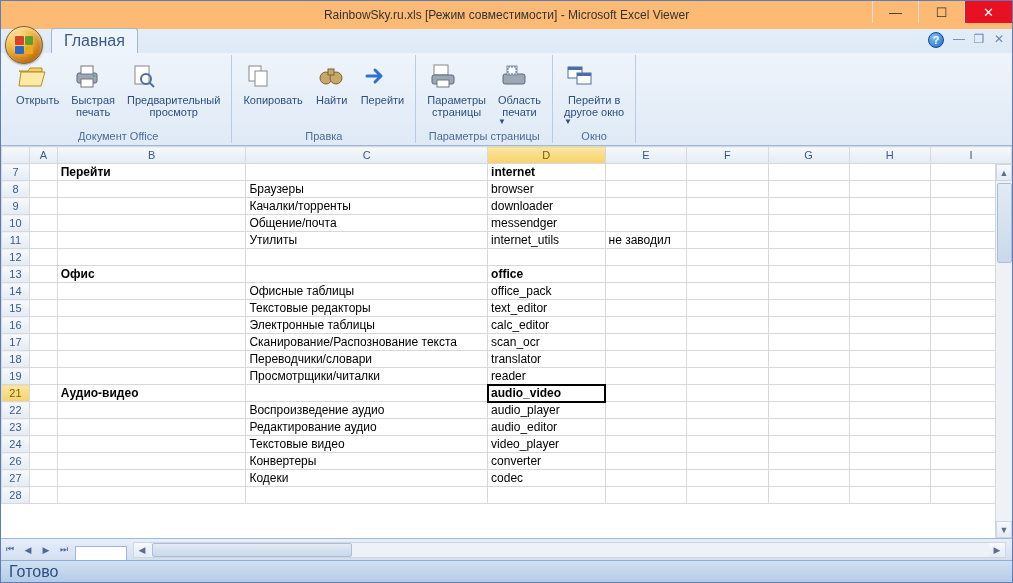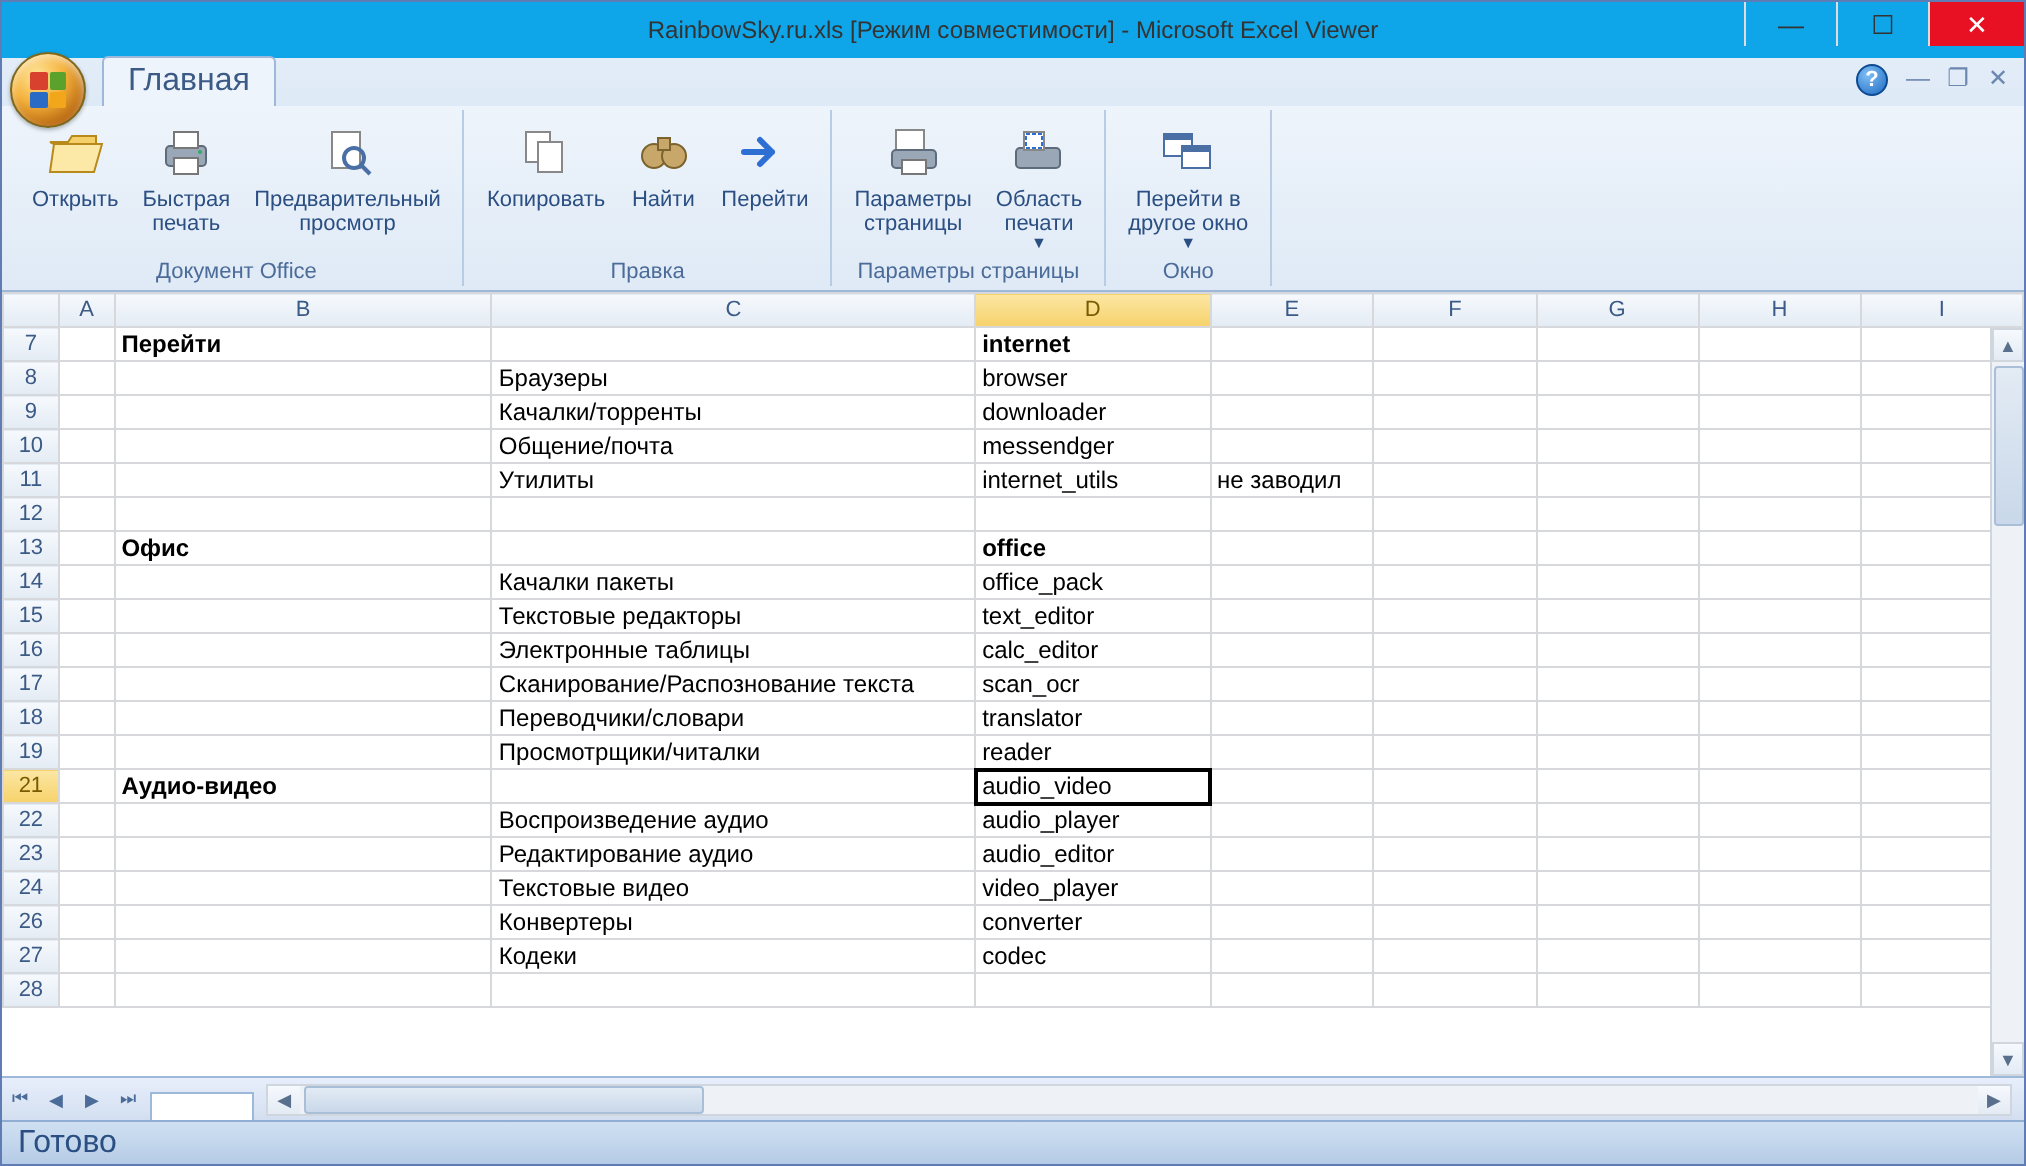--- a/index.html
+++ b/index.html
@@ -1,56 +1,56 @@
 <!DOCTYPE html>
 <html><head>
 <meta charset="utf-8">
 <style>
 * { box-sizing: border-box; margin: 0; padding: 0; font-family: "Segoe UI", Tahoma, sans-serif; }
 html, body { width: 1013px; height: 583px; overflow: hidden; background: #fff; }
 .win { width: 1013px; height: 583px; display: flex; flex-direction: column; border: 1px solid #5f7db4; }
 
-.titlebar { height: 28px; background: #0ea5e9; display: flex; align-items: center; position: relative; }
+.titlebar { height: 28px; background: #fdba74; display: flex; align-items: center; position: relative; }
 .titlebar .title { position: absolute; left: 50%; transform: translateX(-50%); font-size: 12px; color: #333; }
 .titlebar .wbtns { margin-left: auto; display: flex; height: 100%; }
 .wbtn { width: 46px; height: 22px; display: flex; align-items: center; justify-content: center; font-size: 13px; color: #333; border-left:1px solid #ddd;}
 .wbtn.close { background: #e81123; color: #fff; width: 48px; }
 
 .top区 { background: linear-gradient(#e3edf8,#c9dcf0); border-bottom:1px solid #9db8d8;}
 .orbrow { height: 24px; display: flex; align-items: flex-end; padding-left: 4px; position:relative;}
 .orb { position:absolute; top:-3px; left:4px; width: 38px; height: 38px; border-radius: 50%; background: radial-gradient(circle at 35% 30%, #ffe79c, #f4b13a 40%, #b25f0b 80%); border: 1px solid #7a6a20; box-shadow: inset 0 2px 4px rgba(255,255,255,.6), 0 1px 2px rgba(0,0,0,.3); z-index:5; display:flex;align-items:center;justify-content:center;}
 .orb-grid{width:18px;height:18px;display:grid;grid-template:repeat(2,1fr)/repeat(2,1fr);gap:1px;}
 .orb-grid span{background:#fff;border-radius:1px;}
 .orb-grid span:nth-child(1){background:#d9412f;} .orb-grid span:nth-child(2){background:#5aa22c;} .orb-grid span:nth-child(3){background:#2a6bc5;} .orb-grid span:nth-child(4){background:#f2a61a;}
 .tab { margin-left: 46px; background: #eef4fb; border: 1px solid #9db8d8; border-bottom: none; border-radius: 3px 3px 0 0; padding: 3px 12px; font-size: 16px; color: #3b5a86; }
 .winctrls-sm{position:absolute;right:6px;top:3px;display:flex;gap:6px;color:#6c87b1;font-size:12px;}
 .winctrls-sm span{width:14px;text-align:center;}
 .help-icon{position:absolute;right:68px;top:3px;width:16px;height:16px;border-radius:50%;background:radial-gradient(circle at 35% 30%,#7fbff5,#1e6bc4);color:#fff;font-size:11px;font-weight:bold;display:flex;align-items:center;justify-content:center;border:1px solid #0e4a90;}
 
 .ribbon { height: 92px; background: linear-gradient(#eef4fb,#dfeaf6); display: flex; padding: 2px 4px; gap:0; }
 .rgrp { border-right: 1px solid #b7cde5; padding: 0 6px; display: flex; flex-direction: column; }
 .rgrp .btns { flex: 1; display: flex; align-items: flex-start; gap: 2px; padding-top:2px;}
 .rgrp .lbl { text-align: center; font-size: 11px; color: #4b6b99; padding: 1px 0; }
-.rb { display: flex; flex-direction: column; align-items: center; justify-content: flex-start; padding: 2px 4px; border: 1px solid transparent; border-radius: 3px; min-width: 44px; }
+.rb { display: flex; flex-direction: column; justify-content: flex-start; padding: 2px 4px; border: 1px solid transparent; border-radius: 3px; min-width: 44px; }
 .rb .ic { width: 32px; height: 32px; display: flex; align-items: center; justify-content: center; }
 .rb .tx { font-size: 11px; color: #2b4f82; text-align: center; line-height: 12px; margin-top: 2px; white-space: pre; }
 .arrow-dn{font-size:8px;color:#2b4f82;margin-top:-1px;}
 
 .sheet { flex: 1; display: flex; flex-direction: column; background: #fff; overflow: hidden; position:relative;}
 .grid-wrap{flex:1;overflow:hidden;position:relative;}
 table { border-collapse: collapse; table-layout: fixed; }
 th, td { border: 1px solid #d6d8db; font-size: 12px; height: 17px; padding: 0 3px; overflow: hidden; white-space: nowrap; }
 th { background: linear-gradient(#f6f9fd,#e3ebf4); color: #3b5a86; font-weight: normal; text-align: center; font-size: 11px; }
 th.rowh { width: 28px; text-align: center; }
 td { color: #000; text-align: left; vertical-align: middle; }
 .colA{width:28px;} .colB{width:190px;} .colC{width:242px;} .colD{width:118px;} .colE{width:82px;} .colF{width:82px;} .colG{width:82px;} .colH{width:82px;} .colI{width:82px;}
 .bold{font-weight:bold;}
 th.sel{background:linear-gradient(#fbe6a3,#f6d26a);color:#7a5b00;}
 th.rowsel{background:linear-gradient(#fbe6a3,#f6d26a);color:#7a5b00;}
-td.activecell{outline:2px solid #000;outline-offset:-1px;font-weight:normal;margin-left:40px;}
+td.activecell{outline:2px solid #000;outline-offset:-1px;font-weight:bold;margin-left:40px;}
 .corner{width:28px;background:linear-gradient(#f6f9fd,#e3ebf4);border:1px solid #d6d8db;}
 
 .vscroll{position:absolute;right:0;top:18px;bottom:0;width:17px;background:#eef1f5;border-left:1px solid #cfd6de;display:flex;flex-direction:column;align-items:center;}
 .vscroll .ar{height:17px;width:100%;display:flex;align-items:center;justify-content:center;font-size:9px;color:#5a6f8c;background:linear-gradient(#f6f9fd,#e3ebf4);border:1px solid #cfd6de;}
 .vscroll .thumb{width:15px;height:80px;margin-top:2px;background:linear-gradient(#e3ebf4,#c9d8ea);border:1px solid #a9bfd8;border-radius:2px;}
 
 .tabstrip { height: 22px; background: linear-gradient(#e8eefb,#d3dff0); border-top: 1px solid #9db8d8; display: flex; align-items: center; font-size: 11px; }
 .navtri{width:18px;height:18px;display:flex;align-items:center;justify-content:center;color:#4b6b99;font-size:9px;}
 .sheet-tab{background:#fff;border:1px solid #9db8d8;border-bottom:none;border-radius:0 0 3px 3px;padding:13px 10px;color:#3b5a86;margin-left:2px;margin-top:32px;}
 .hscroll{flex:1;margin:0 6px;height:16px;background:#eef1f5;border:1px solid #cfd6de;position:relative;}
@@ -327,21 +327,21 @@
               <td></td>
               <td></td>
               <td></td>
               <td></td>
               <td></td>
             </tr>
             <tr>
               <th class="rowh">14</th>
               <td></td>
               <td></td>
-              <td>Качалки пакеты</td>
+              <td>Офисные таблицы</td>
               <td>office_pack</td>
               <td></td>
               <td></td>
               <td></td>
               <td></td>
               <td></td>
             </tr>
             <tr>
               <th class="rowh">15</th>
               <td></td>

